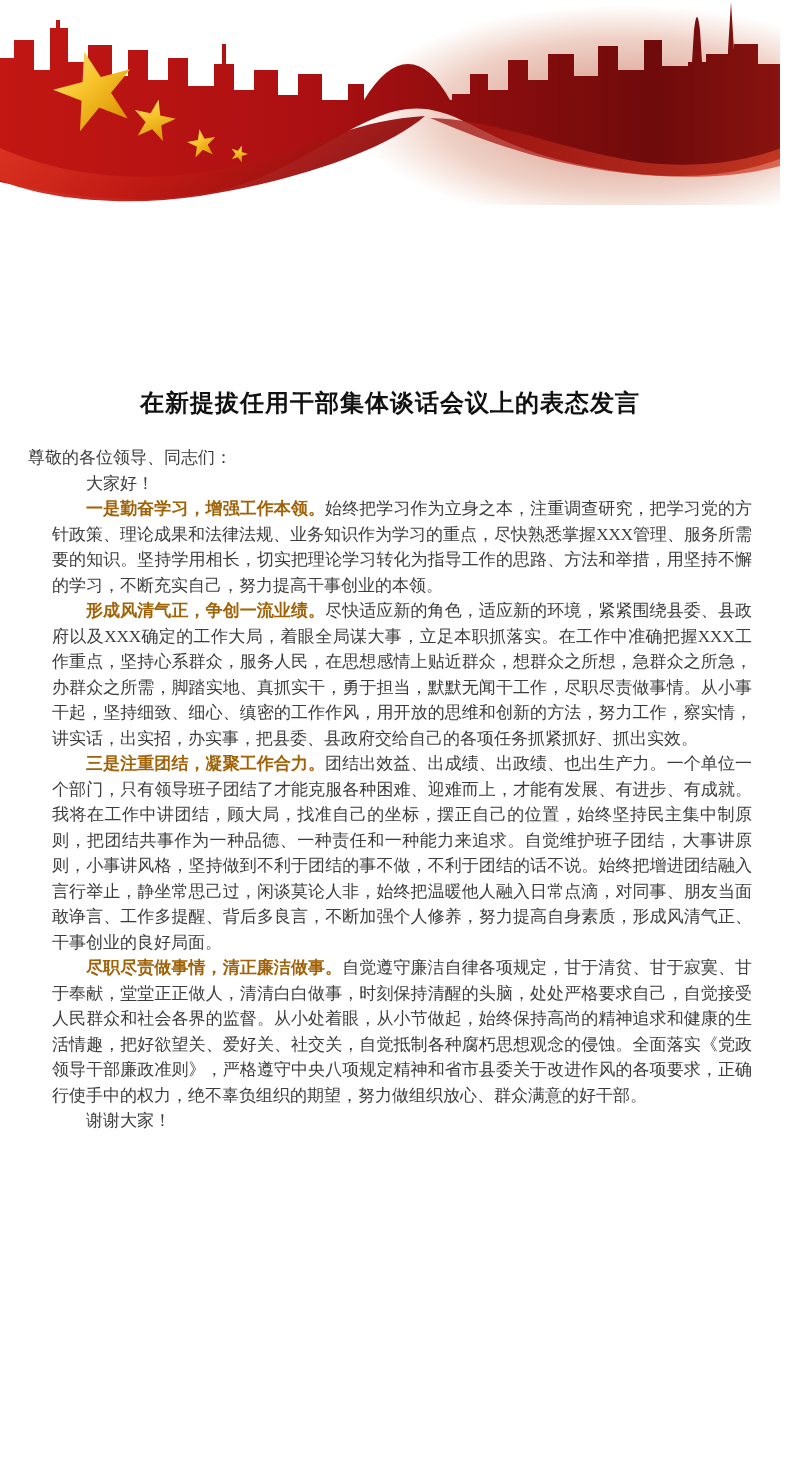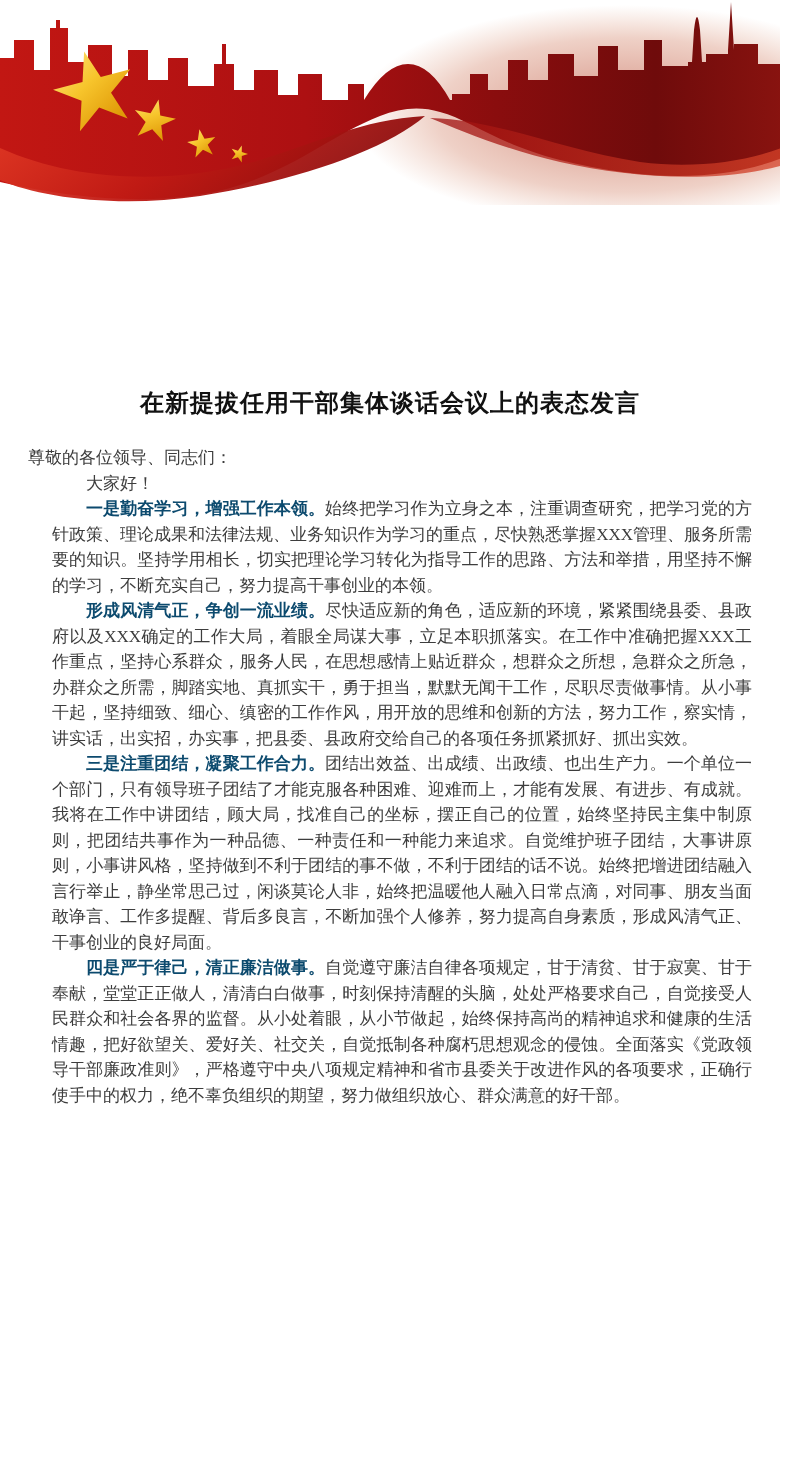--- a/index.html
+++ b/index.html
@@ -27,21 +27,21 @@
   }
   .doc p {
     margin: 0;
     font-size: 17px;
     line-height: 25.5px;
     text-align: justify;
     color: #3d3d3d;
     word-break: break-all;
   }
   .doc p.indent { text-indent: 2em; margin-left: 24px; }
-  .doc p strong { font-weight: bold; color: #0c4a6e; }
+  .doc p strong { font-weight: bold; color: #a16207; }
 </style>
 </head>
 <body>
 
 <div class="page">
 
   <header class="banner">
     <svg width="800" height="205" viewBox="0 0 800 205" aria-hidden="true">
       <defs>
         <linearGradient id="gSky" x1="0" y1="0" x2="1" y2="0">
@@ -109,17 +109,18 @@
   </header>
 
   <main class="doc">
     <h1>在新提拔任用干部集体谈话会议上的表态发言</h1>
     <div id="paragraphs">
         <p>尊敬的各位领导、同志们：</p>
         <p class="indent">大家好！</p>
         <p class="indent"><strong>一是勤奋学习，增强工作本领。</strong>始终把学习作为立身之本，注重调查研究，把学习党的方针政策、理论成果和法律法规、业务知识作为学习的重点，尽快熟悉掌握XXX管理、服务所需要的知识。坚持学用相长，切实把理论学习转化为指导工作的思路、方法和举措，用坚持不懈的学习，不断充实自己，努力提高干事创业的本领。</p>
         <p class="indent"><strong>形成风清气正，争创一流业绩。</strong>尽快适应新的角色，适应新的环境，紧紧围绕县委、县政府以及XXX确定的工作大局，着眼全局谋大事，立足本职抓落实。在工作中准确把握XXX工作重点，坚持心系群众，服务人民，在思想感情上贴近群众，想群众之所想，急群众之所急，办群众之所需，脚踏实地、真抓实干，勇于担当，默默无闻干工作，尽职尽责做事情。从小事干起，坚持细致、细心、缜密的工作作风，用开放的思维和创新的方法，努力工作，察实情，讲实话，出实招，办实事，把县委、县政府交给自己的各项任务抓紧抓好、抓出实效。</p>
         <p class="indent"><strong>三是注重团结，凝聚工作合力。</strong>团结出效益、出成绩、出政绩、也出生产力。一个单位一个部门，只有领导班子团结了才能克服各种困难、迎难而上，才能有发展、有进步、有成就。我将在工作中讲团结，顾大局，找准自己的坐标，摆正自己的位置，始终坚持民主集中制原则，把团结共事作为一种品德、一种责任和一种能力来追求。自觉维护班子团结，大事讲原则，小事讲风格，坚持做到不利于团结的事不做，不利于团结的话不说。始终把增进团结融入言行举止，静坐常思己过，闲谈莫论人非，始终把温暖他人融入日常点滴，对同事、朋友当面敢诤言、工作多提醒、背后多良言，不断加强个人修养，努力提高自身素质，形成风清气正、干事创业的良好局面。</p>
-        <p class="indent"><strong>四是严于律己，清正廉洁做事。</strong>自觉遵守廉洁自律各项规定，甘于清贫、甘于寂寞、甘于奉献，堂堂正正做人，清清白白做事，时刻保持清醒的头脑，处处严格要求自己，自觉接受人民群众和社会各界的监督。从小处着眼，从小节做起，始终保持高尚的精神追求和健康的生活情趣，把好欲望关、爱好关、社交关，自觉抵制各种腐朽思想观念的侵蚀。全面落实《党政领导干部廉政准则》，严格遵守中央八项规定精神和省市县委关于改进作风的各项要求，正确行使手中的权力，绝不辜负组织的期望，努力做组织放心、群众满意的好干部。</p>
+        <p class="indent"><strong>尽职尽责做事情，清正廉洁做事。</strong>自觉遵守廉洁自律各项规定，甘于清贫、甘于寂寞、甘于奉献，堂堂正正做人，清清白白做事，时刻保持清醒的头脑，处处严格要求自己，自觉接受人民群众和社会各界的监督。从小处着眼，从小节做起，始终保持高尚的精神追求和健康的生活情趣，把好欲望关、爱好关、社交关，自觉抵制各种腐朽思想观念的侵蚀。全面落实《党政领导干部廉政准则》，严格遵守中央八项规定精神和省市县委关于改进作风的各项要求，正确行使手中的权力，绝不辜负组织的期望，努力做组织放心、群众满意的好干部。</p>
+        <p class="indent">谢谢大家！</p>
       </div>
   </main>
 
 </div>
 
 </body></html>

